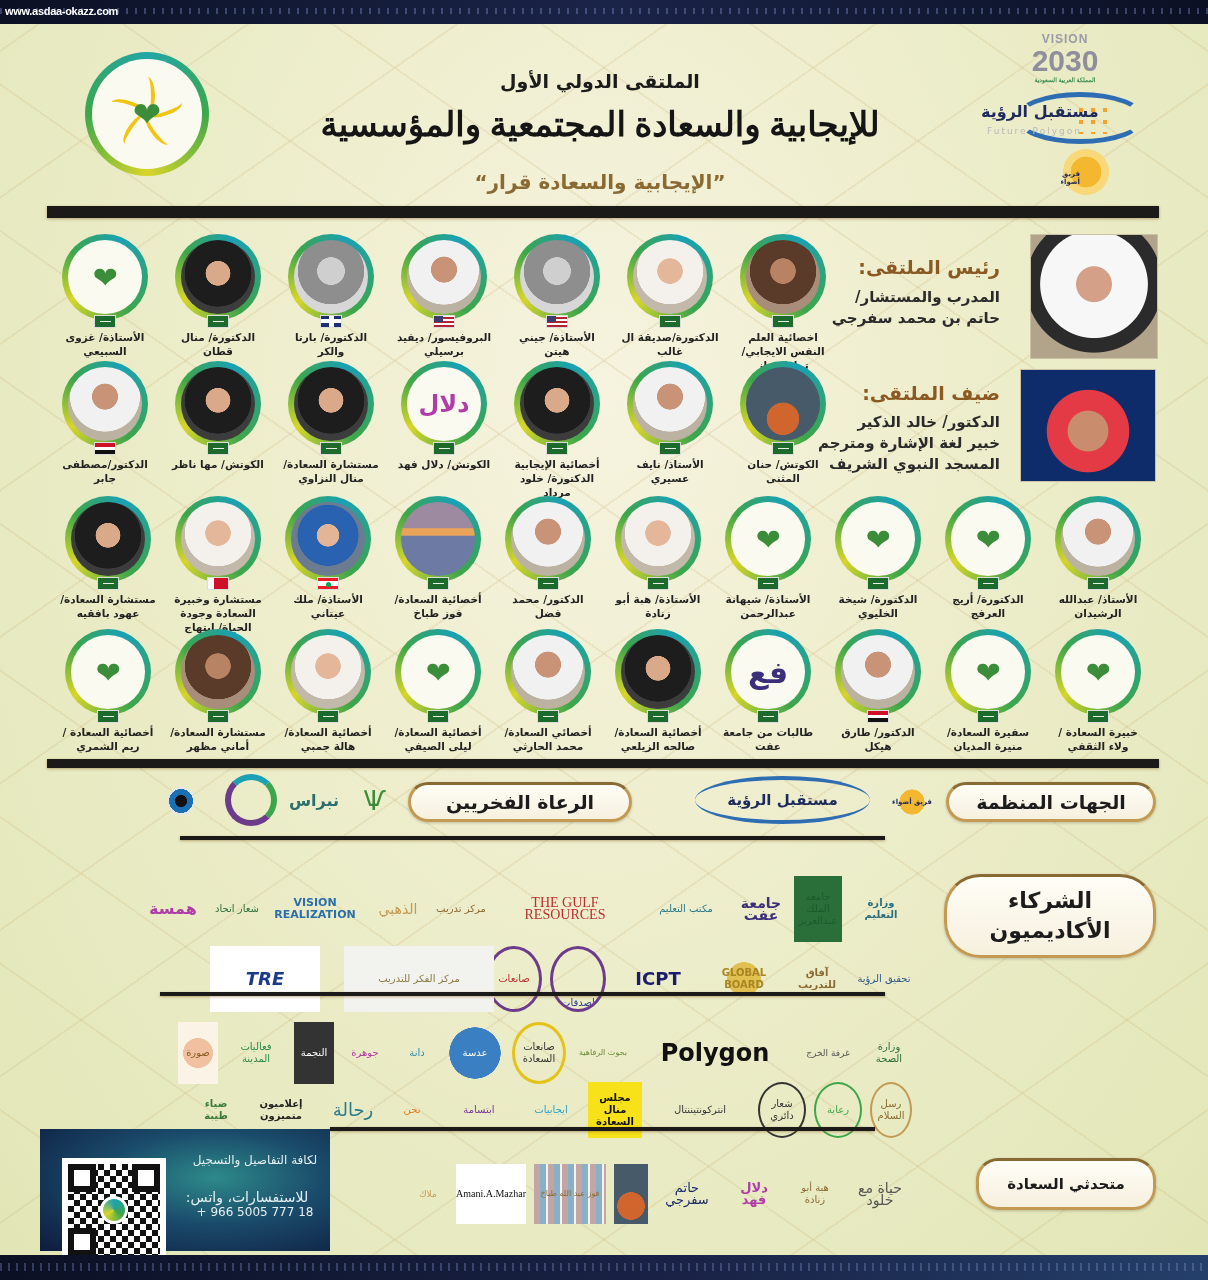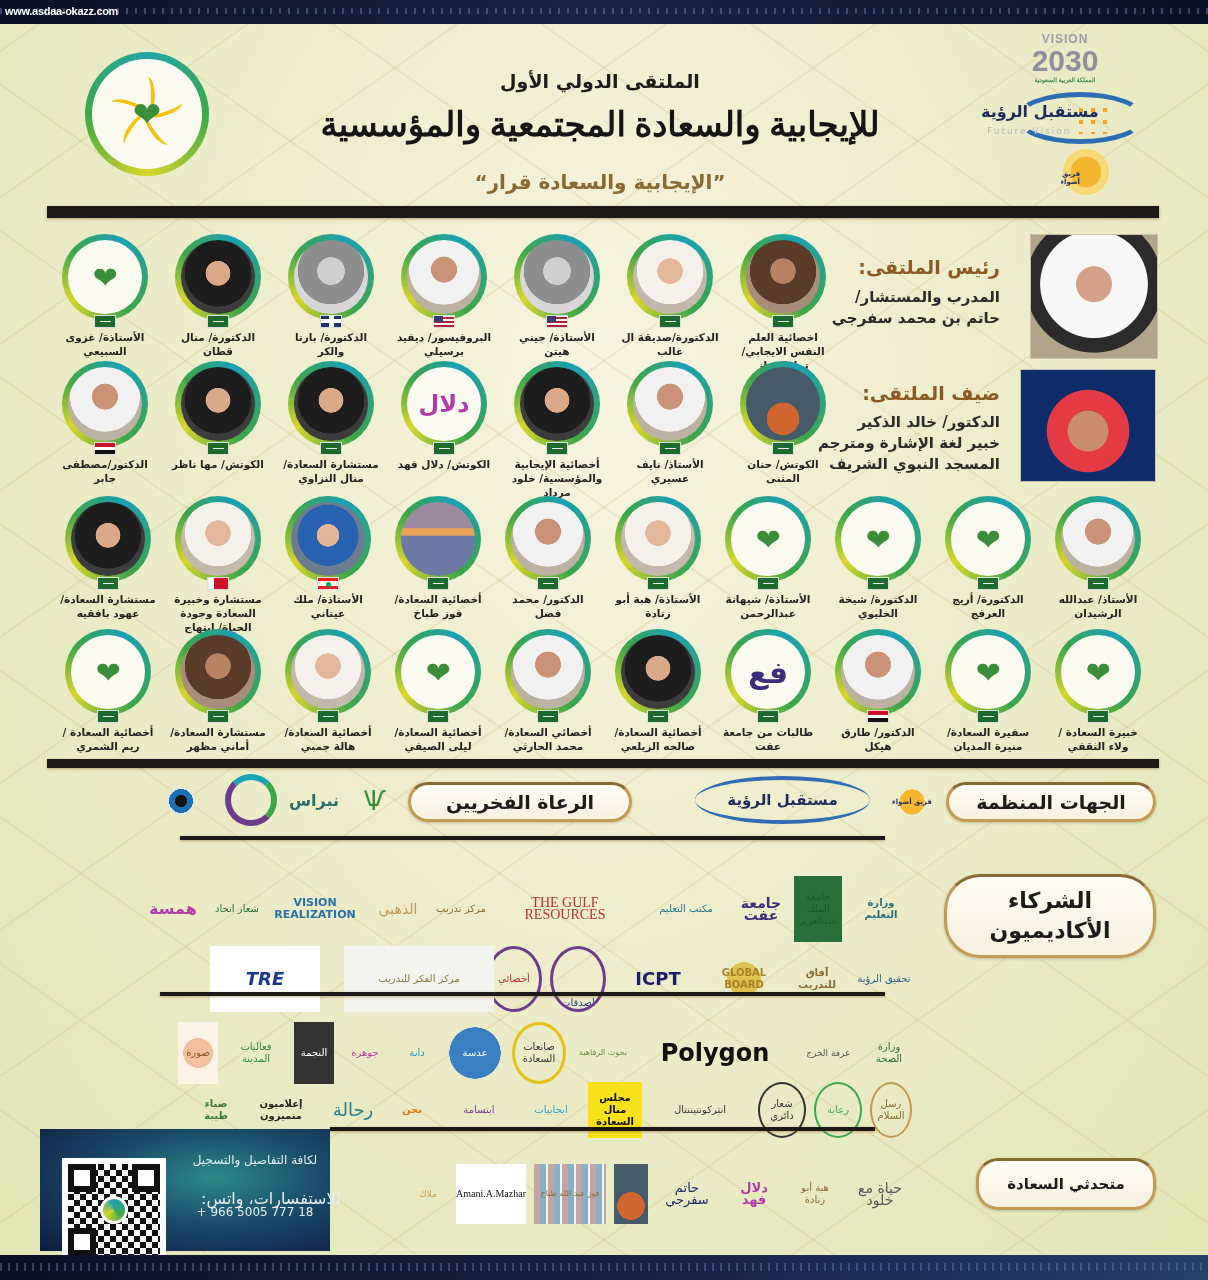--- a/index.html
+++ b/index.html
@@ -233,21 +233,21 @@
 
   <div class="vision-logo">
     <div class="v1">VISION</div>
     <div class="v2">2030</div>
     <div class="v3">المملكة العربية السعودية</div>
   </div>
   <div class="future-logo">
     <div class="wave"></div>
     <div class="dots"></div>
     <div class="ar">مستقبل الرؤية</div>
-    <div class="en">Future Vision</div>
+    <div class="en">Future Polygon</div>
   </div>
   <div class="team-logo">
     <div class="lbl">فريق أضواء</div>
   </div>
 
   <div class="divider" style="left:47px; top:182px; width:1112px;"></div>
 
   <div class="photo-rect" style="left:1030px; top:210px; width:128px; height:125px; background: radial-gradient(circle at 50% 40%, #d4a088 0 18%, #f7f7f7 19% 55%, #2b2b2b 56% 70%, #b2a48a 71%);"></div>
   <div class="lead-label" style="right:208px; top:232px;">رئيس الملتقى:</div>
   <div class="lead-text" style="right:208px; top:263px;">
@@ -327,21 +327,21 @@
           <div class="pic face-male"></div>
           <div class="flag sa"></div>
         </div>
         <div class="name">الأستاذ/ نايف عسيري</div>
       </div>
       <div class="spk" style="left: 507px; top: 337px;">
         <div class="ring">
           <div class="pic face-dark"></div>
           <div class="flag sa"></div>
         </div>
-        <div class="name">أخصائية الإيجابية والمؤسسية/ خلود مرداد</div>
+        <div class="name">أخصائية الإيجابية الدكتورة/ خلود مرداد</div>
       </div>
       <div class="spk" style="left: 394px; top: 337px;">
         <div class="ring">
           <div class="pic logo">
             <span class="mini-text">دلال</span>
           </div>
           <div class="flag sa"></div>
         </div>
         <div class="name">الكوتش/ دلال فهد</div>
       </div>
@@ -590,21 +590,21 @@
       <div class="logo-box" style="left: 710px; top: 922px; width: 68px; height: 66px; color: rgb(168, 131, 34); font-weight: bold; background: radial-gradient(circle, rgb(224, 192, 80) 0px, rgb(224, 192, 80) 35%, transparent 36%);">
         <span>GLOBAL BOARD</span>
       </div>
       <div class="logo-box" style="left: 614px; top: 922px; width: 88px; height: 66px; color: rgb(28, 28, 106); font-size: 18px; font-weight: bold;">
         <span>ICPT</span>
       </div>
       <div class="logo-box" style="left: 550px; top: 922px; width: 56px; height: 66px; color: rgb(43, 63, 138); border: 3px solid rgb(108, 59, 140); border-radius: 50%; align-items: flex-end;">
         <span>اصدقات</span>
       </div>
       <div class="logo-box" style="left: 486px; top: 922px; width: 56px; height: 66px; color: rgb(184, 49, 47); border: 3px solid rgb(108, 59, 140); border-radius: 50%;">
-        <span>أخصائي</span>
+        <span>صانعات</span>
       </div>
       <div class="logo-box" style="left: 344px; top: 922px; width: 150px; height: 66px; color: rgb(138, 122, 68); background: rgb(242, 242, 238); text-align: center;">
         <span>مركز الفكر للتدريب</span>
       </div>
       <div class="logo-box" style="left: 210px; top: 922px; width: 110px; height: 66px; color: rgb(28, 58, 138); font-size: 18px; font-weight: bold; font-style: italic; background: rgb(255, 255, 255);">
         <span>TRE</span>
       </div>
     </div>
 
   <div class="divider" style="left:160px; top:968px; width:725px; height:4px;"></div>
@@ -659,21 +659,21 @@
       </div>
       <div class="logo-box" style="left: 588px; top: 1058px; width: 54px; height: 56px; color: rgb(17, 17, 17); background: rgb(247, 226, 26); font-weight: bold;">
         <span>مجلس منال السعادة</span>
       </div>
       <div class="logo-box" style="left: 522px; top: 1058px; width: 58px; height: 56px; color: rgb(42, 160, 200);">
         <span>ايجابيات</span>
       </div>
       <div class="logo-box" style="left: 444px; top: 1058px; width: 70px; height: 56px; color: rgb(122, 59, 154);">
         <span>ابتسامة</span>
       </div>
-      <div class="logo-box" style="left: 388px; top: 1058px; width: 48px; height: 56px; color: rgb(224, 122, 26); font-weight: bold;">
+      <div class="logo-box" style="left: 388px; top: 1058px; width: 48px; height: 56px; color: rgb(224, 122, 26);">
         <span>نحن</span>
       </div>
       <div class="logo-box" style="left: 326px; top: 1058px; width: 54px; height: 56px; color: rgb(42, 122, 138); font-size: 18px;">
         <span>رحالة</span>
       </div>
       <div class="logo-box" style="left: 244px; top: 1058px; width: 74px; height: 56px; color: rgb(34, 34, 34); font-weight: bold;">
         <span>إعلاميون متميزون</span>
       </div>
       <div class="logo-box" style="left: 196px; top: 1058px; width: 40px; height: 56px; color: rgb(58, 122, 58); font-weight: bold;">
         <span>ضياء طيبة</span>
@@ -710,18 +710,18 @@
       </div>
     </div>
 
   <div class="contact-card">
     <div class="qr">
       <div class="qr-grid">
           <div class="qr-center"></div>
         </div>
     </div>
     <div class="contact-text" style="left:140px; width:150px; top:24px; font-size:12px;">لكافة التفاصيل والتسجيل</div>
-    <div class="contact-text" style="left:156px; width:150px; top:60px; font-size:16px;text-align:center;">للاستفسارات، واتس:</div>
+    <div class="contact-text" style="left:132px; width:150px; top:60px; font-size:14px;text-align:center;">للاستفسارات، واتس:</div>
     <div class="contact-text" style="left:140px; width:150px; top:76px; font-size:12px; direction:ltr;">+ 966 5005 777 18</div>
   </div>
 </div>
 
 <div class="bottomband"></div>
 
 </body></html>

